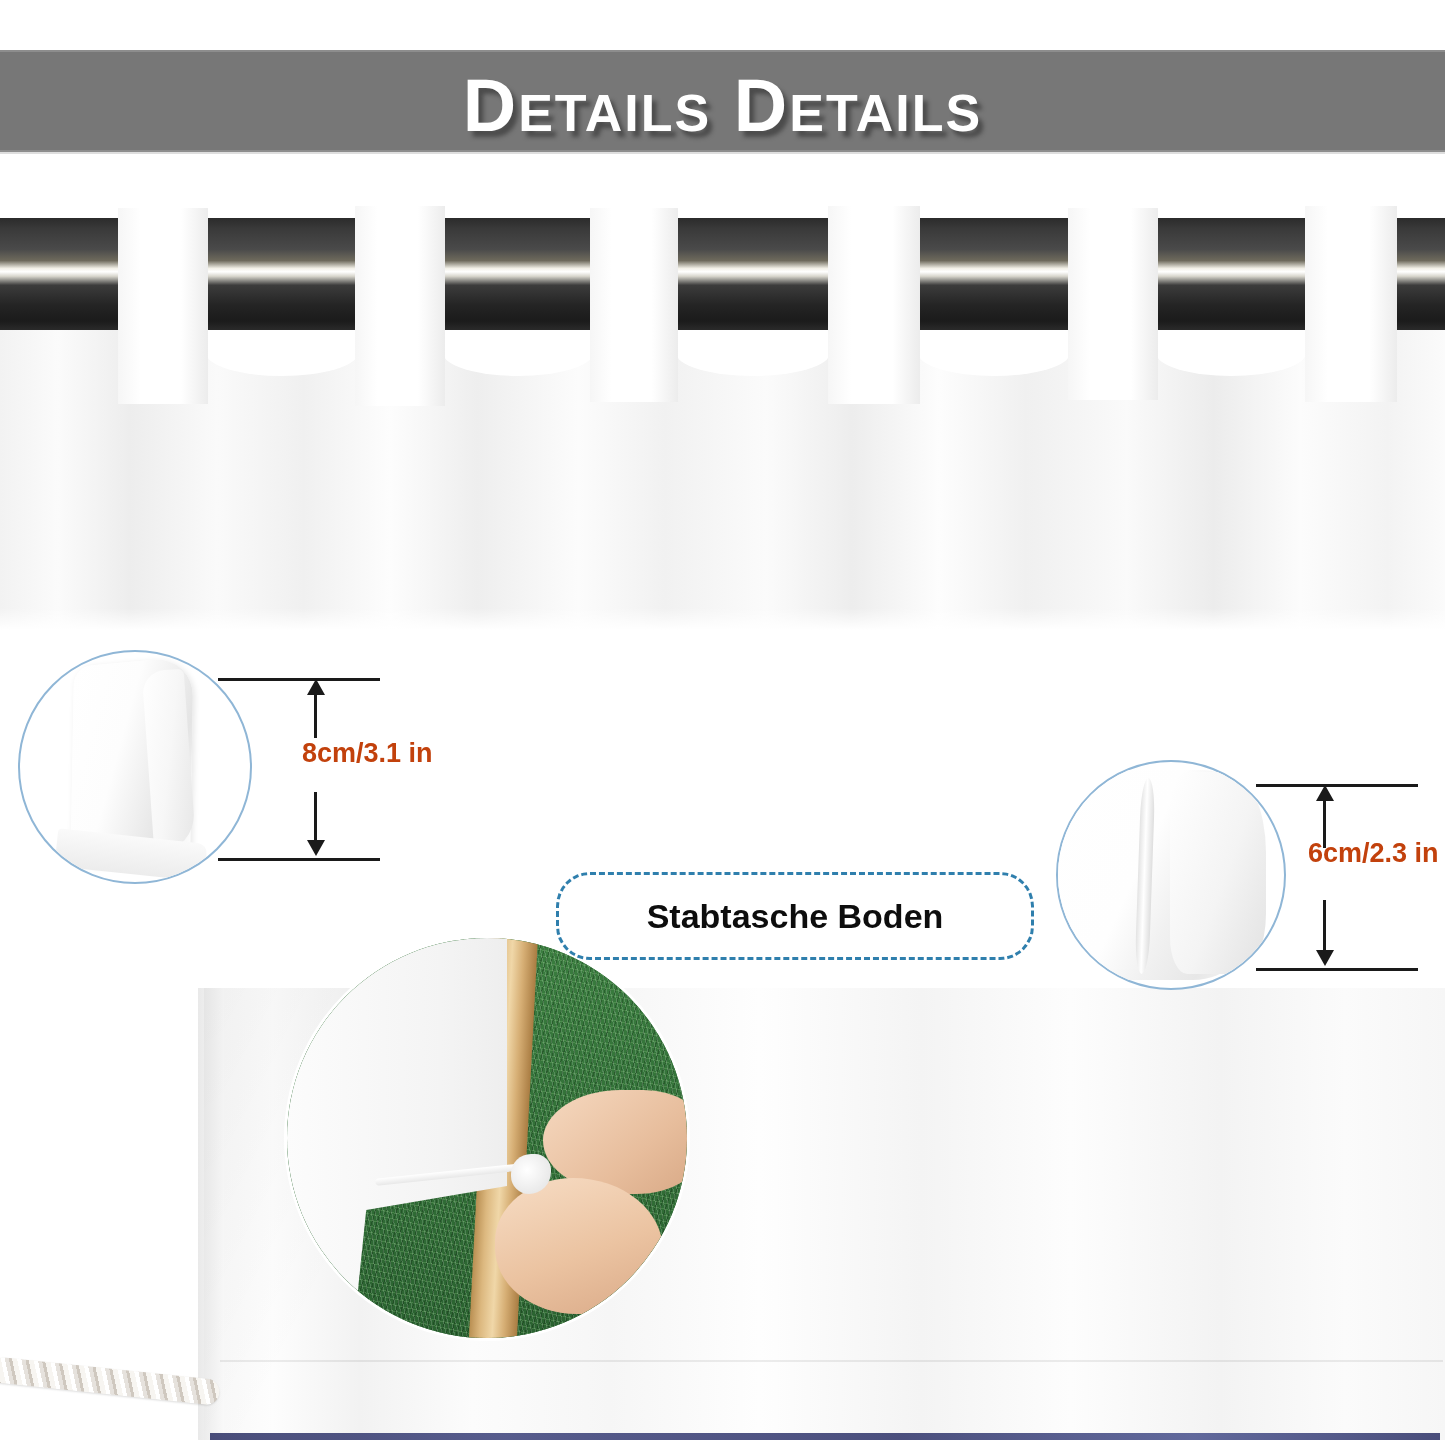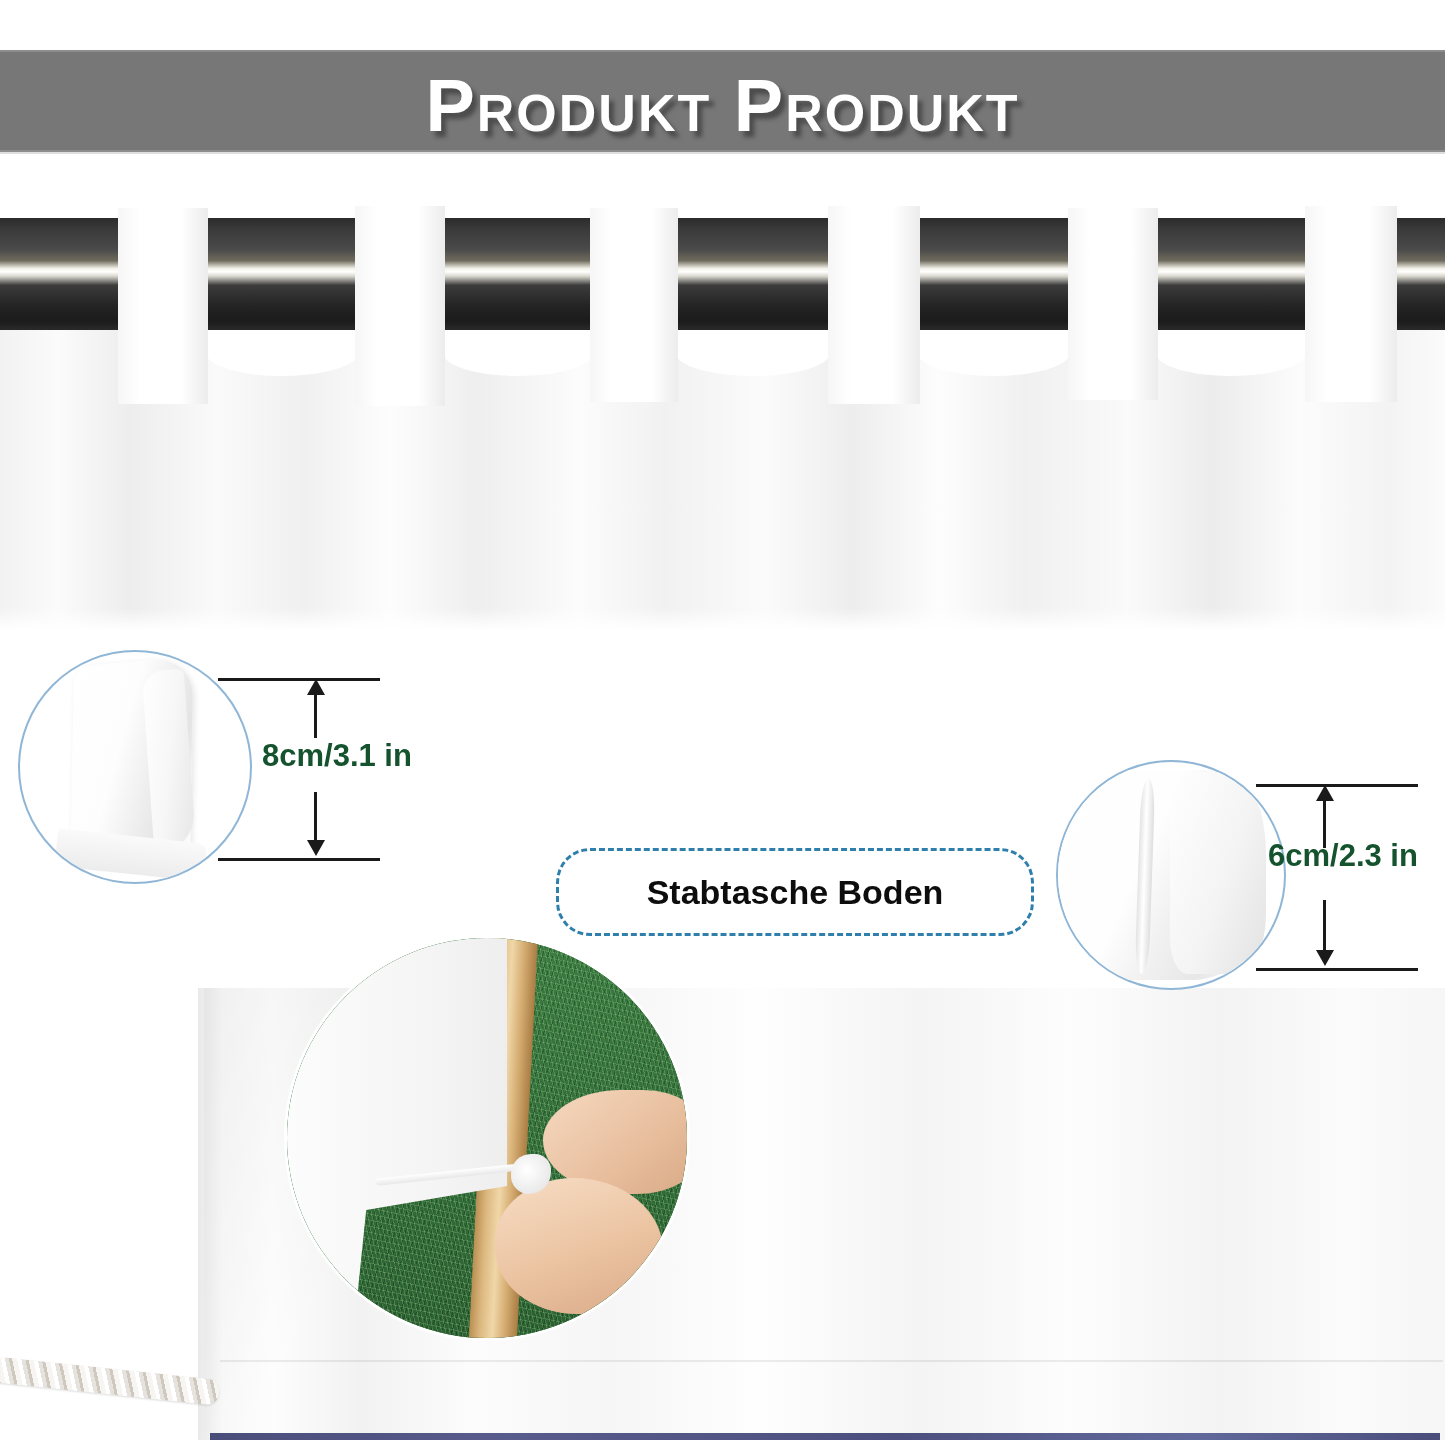--- a/index.html
+++ b/index.html
@@ -347,36 +347,37 @@
   .dim-arrow-head {
     position:absolute;
     width: 0; height: 0;
     border-left: 9px solid transparent;
     border-right: 9px solid transparent;
   }
   .dim-arrow-head.up { border-bottom: 16px solid #1a1a1a; }
   .dim-arrow-head.down { border-top: 16px solid #1a1a1a; }
   .dim-label {
     position:absolute;
-    color: #14532d;
+    color: #c2410c;
     font-family: "Liberation Sans", sans-serif;
     font-weight: bold;
-    font-size: 31px;
+    font-size: 27px;
     white-space: nowrap;
+    margin-left: 40px;
   }
 </style>
 </head>
 <body>
 
 <div id="page">
 
   <div class="banner">
     <div class="banner-inner-edge"></div>
   </div>
-  <div class="banner-title">Produkt Produkt</div>
+  <div class="banner-title">Details Details</div>
 
   <div class="rod"></div>
 
   <div class="curtain-top"></div>
 
   <div class="tab" style="left:118px;  top:208px; width:90px;  height:196px;"></div>
   <div class="tab" style="left:355px;  top:206px; width:90px;  height:200px;"></div>
   <div class="tab" style="left:590px;  top:208px; width:88px;  height:194px;"></div>
   <div class="tab" style="left:828px;  top:206px; width:92px;  height:198px;"></div>
   <div class="tab" style="left:1068px; top:208px; width:90px;  height:192px;"></div>
@@ -414,21 +415,21 @@
   <div class="dim">
     <div class="dim-ext" style="left:1256px; top:784px; width:162px;"></div>
     <div class="dim-ext" style="left:1256px; top:968px; width:162px;"></div>
     <div class="dim-arrow-line" style="left:1323px; top:798px; height:50px;"></div>
     <div class="dim-arrow-head up" style="left:1316px; top:785px;"></div>
     <div class="dim-arrow-line" style="left:1323px; top:900px; height:50px;"></div>
     <div class="dim-arrow-head down" style="left:1316px; top:950px;"></div>
     <div class="dim-label" style="left:1268px; top:838px;">6cm/2.3 in</div>
   </div>
 
-  <div class="callout" style="left:556px; top:848px; width:472px; height:82px;text-align:center;">
+  <div class="callout" style="left:556px; top:872px; width:472px; height:82px;text-align:center;">
     <span>Stabtasche Boden</span>
   </div>
 
   <div class="bottom-panel">
     <div class="bp-fold-left"></div>
     <div class="bp-diag"></div>
     <div class="bp-hem-line"></div>
     <div class="bp-bottom-edge"></div>
   </div>
 

